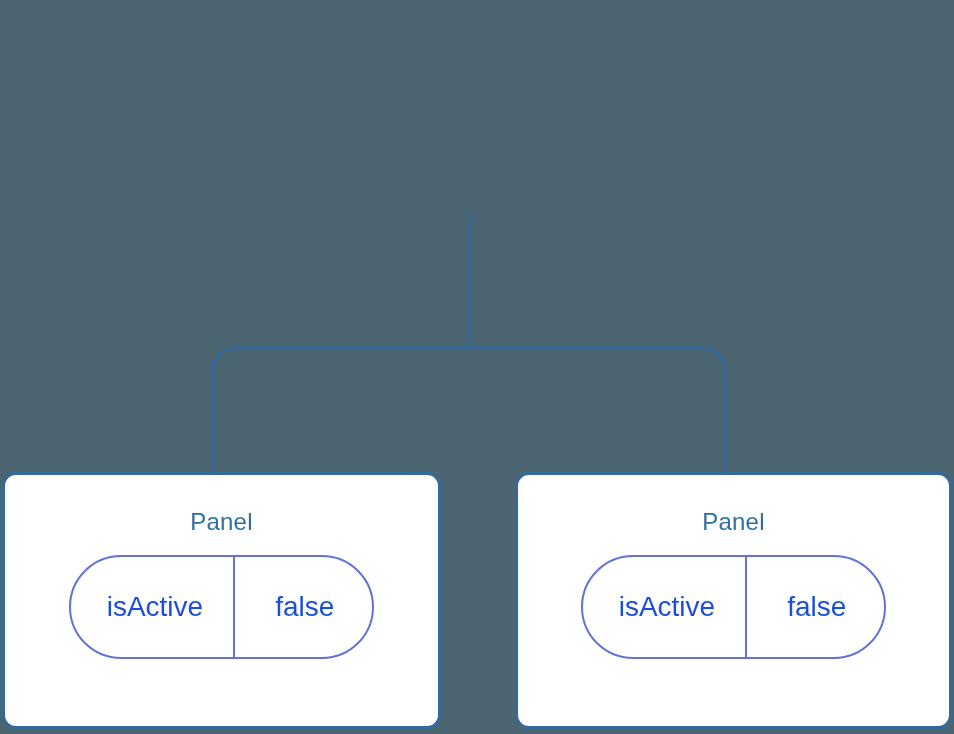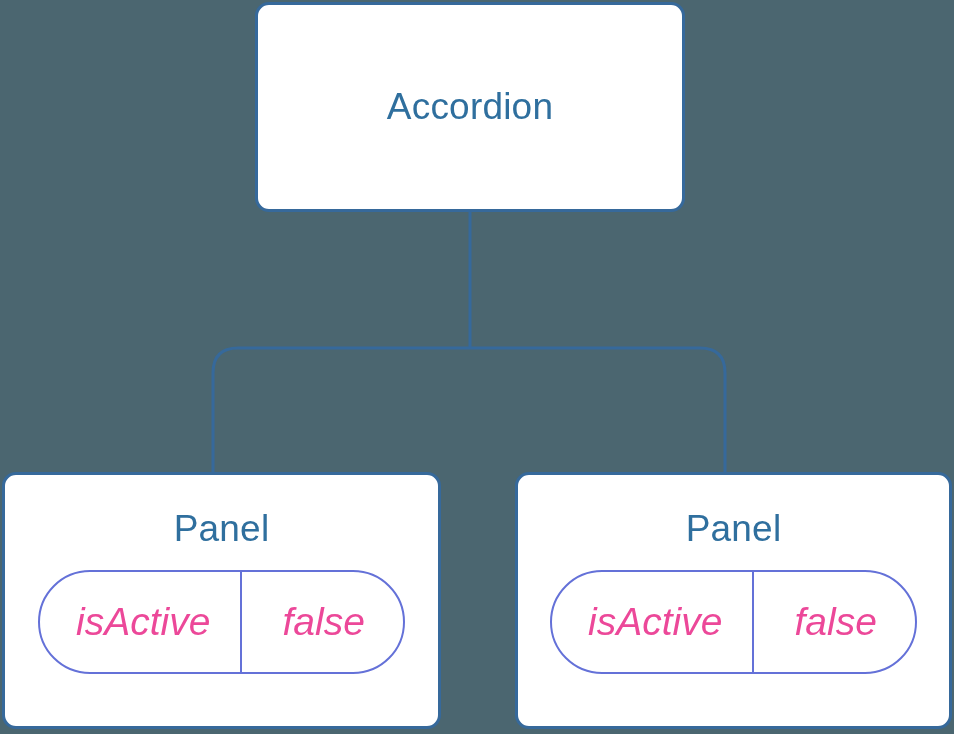--- a/index.html
+++ b/index.html
@@ -57,21 +57,21 @@
     height: 257px;
     justify-content: flex-start;
     padding-top: 34px;
   }
 
   .node-child-left  { left: 2px;   width: 439px; }
   .node-child-right { left: 515px; width: 437px; }
 
   .node-title {
     color: #2f6f9e;
-    font-size: 37px;
+    font-size: 24px;
     line-height: 1.1;
     font-weight: 400;
     letter-spacing: 0.2px;
     white-space: nowrap;
   }
   .node-root .node-title {
     font-size: 37px;
   }
 
   
@@ -85,26 +85,25 @@
     box-sizing: border-box;
     background: transparent;
     overflow: hidden;
   }
 
   .prop-key,
   .prop-val {
     display: flex;
     align-items: center;
     justify-content: center;
-    color: #ec4899;
-    font-size: 39px;
+    color: #1d4ed8;
+    font-size: 28px;
     line-height: 1;
     white-space: nowrap;
     box-sizing: border-box;
-    font-style: italic;
   }
 
   .prop-key {
     padding: 0 30px 0 36px;
     border-right: 2.5px solid #6471d8;
   }
 
   .prop-val {
     padding: 0 38px 0 40px;
   }
@@ -113,23 +112,20 @@
 <body>
 
 <div id="canvas">
 
   <svg id="connectors" viewBox="0 0 954 734" width="954" height="734" fill="none" xmlns="http://www.w3.org/2000/svg">
     <path d="M 470 211 L 470 348" stroke="#36699b" stroke-width="3" fill="none"></path>
     <path d="M 470 348 L 238 348 Q 213 348 213 373 L 213 474" stroke="#36699b" stroke-width="3" fill="none" stroke-linecap="butt"></path>
     <path d="M 470 348 L 700 348 Q 725 348 725 373 L 725 474" stroke="#36699b" stroke-width="3" fill="none" stroke-linecap="butt"></path>
   </svg>
 
-  <div class="node node-root">
-    <div class="node-title">Accordion</div>
-  </div>
 
   <div class="node node-child node-child-left">
     <div class="node-title">Panel</div>
     <div class="prop-pill">
       <div class="prop-key">isActive</div>
       <div class="prop-val">false</div>
     </div>
   </div>
 
   <div class="node node-child node-child-right">

